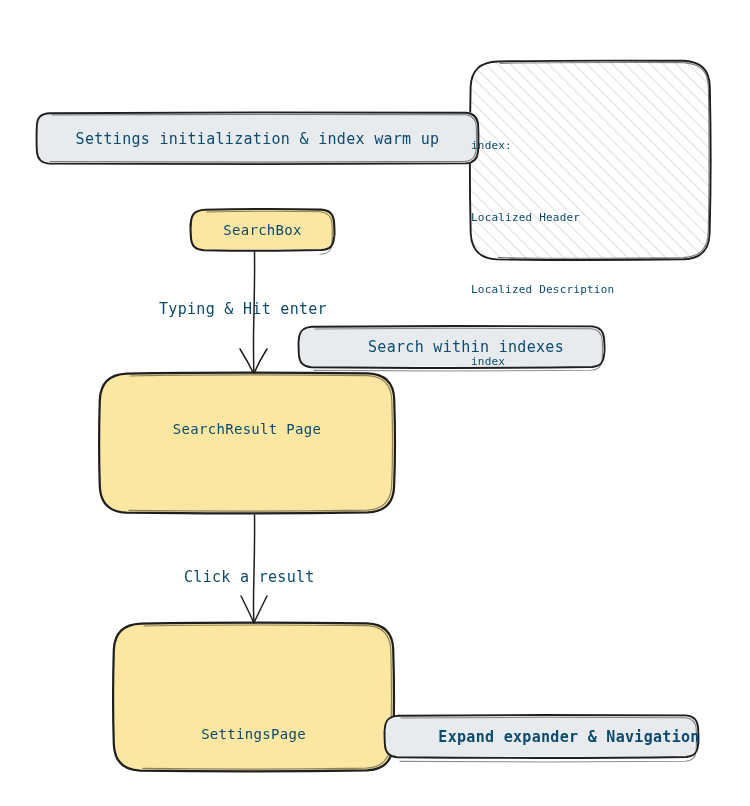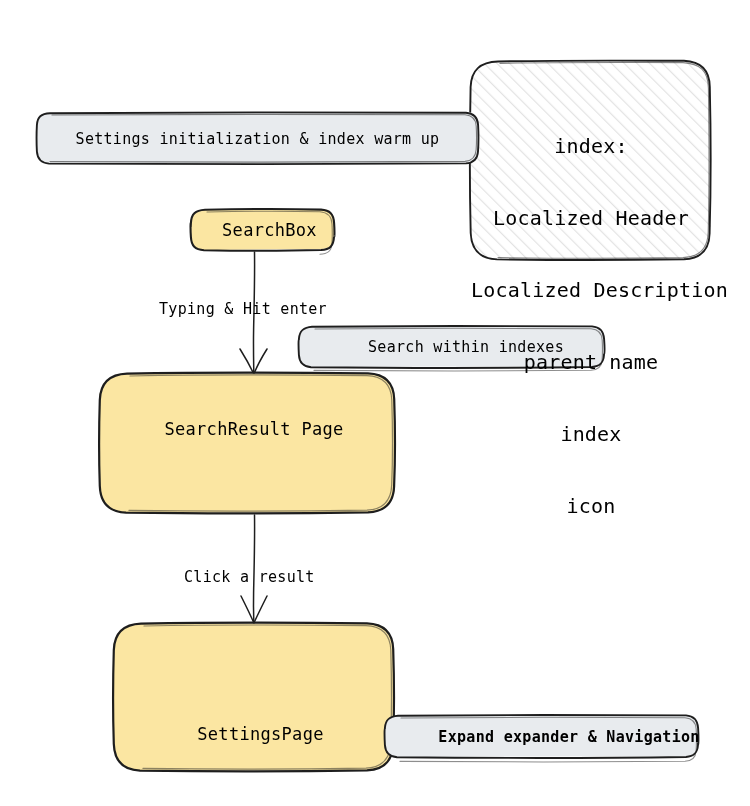--- a/index.html
+++ b/index.html
@@ -25,49 +25,47 @@
     height: 806px;
   }
 
   
   .node-label,
   .note-label,
   .edge-label,
   .index-lines {
     position: absolute;
     font-family: "DejaVu Sans Mono", "Liberation Mono", monospace;
-    color: #000000;
+    color: #0c4a6e;
     white-space: pre;
     pointer-events: none;
     z-index: 5;
   }
 
   .node-label {
-    font-size: 17px;
+    font-size: 14px;
     letter-spacing: 0.3px;
     text-align: left;
-    padding-left: 7px;
   }
 
   .note-label {
     font-size: 15px;
     letter-spacing: 0.3px;
     text-align: center;
   }
 
   .edge-label {
     font-size: 15px;
     letter-spacing: 0.3px;
     text-align: left;
   }
 
   .index-lines {
-    font-size: 20px;
+    font-size: 11px;
     line-height: 24px;
-    text-align: center;
     letter-spacing: 0.2px;
   }
   .index-lines > div { display: block; }
 
   
   .center-box {
     display: flex;
     align-items: center;
     justify-content: center;
   }
@@ -176,23 +174,21 @@
     <path d="M 401,718 C 472,717.2 614,717 685,717.7 C 692,718.3 695.8,722 696.2,729
              C 696.6,737 696.6,744 696.1,751 C 695.6,758 692,761 685,761.3
              C 614,762.2 470,762.1 400,761.4" fill="none" stroke="#1e1e1e" stroke-width="1.1" stroke-linecap="round" opacity="0.5"></path>
   </g>
 </svg>
 
 <div class="index-lines" style="left:471px; top:86px; width:240px;">
   <div>index:</div>
   <div>Localized Header</div>
   <div>Localized Description</div>
-  <div>parent name</div>
   <div>index</div>
-  <div>icon</div>
 </div>
 
 <div class="note-label center-box" style="left:37px; top:113px; width:441px; height:51px;">Settings initialization &amp; index warm up</div>
 
 <div class="node-label center-box" style="left:191px; top:209px; width:143px; height:41px;">SearchBox</div>
 
 <div class="edge-label" style="left:159px; top:300px; width:220px;">Typing &amp; Hit enter</div>
 
 <div class="note-label center-box" style="left:299px; top:327px; width:334px; height:40px;">Search within indexes</div>
 

